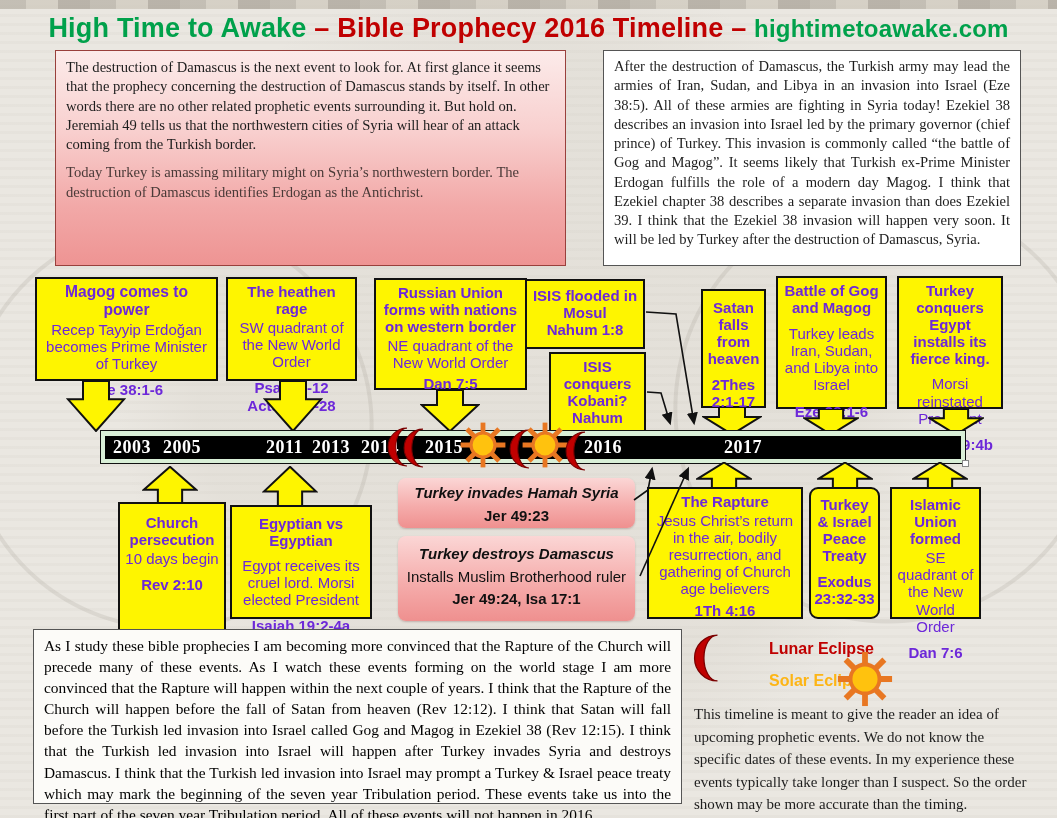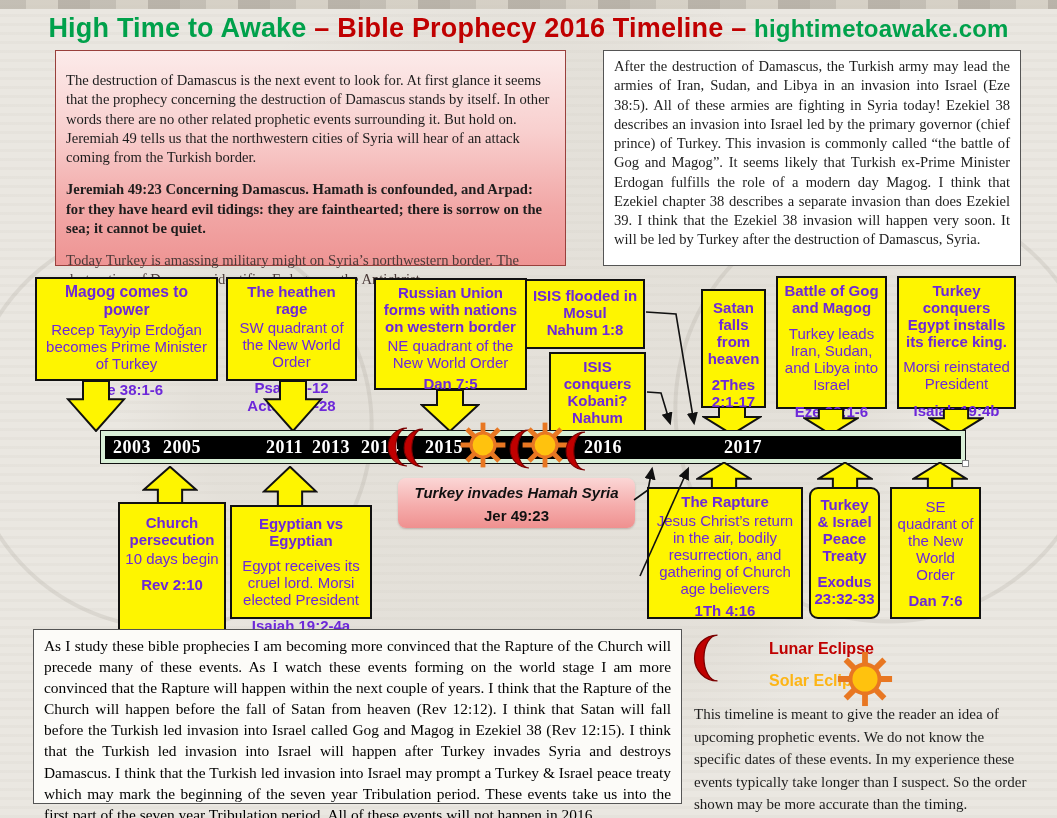--- a/index.html
+++ b/index.html
@@ -36,21 +36,21 @@
   .t-red{ color:#C00000; }
   .t-site{ color:#00A14B; font-size:24px; }
 
   
   .panel{ line-height:1.32; color:#1d1d1d; font-family:"Liberation Serif", serif; }
   #intro-left{
     left:55px; top:50px; width:511px; height:216px;
     background:linear-gradient(180deg,#fcebea 0%, #f8cfce 38%, #f2a9a8 72%, #ee9493 100%);
     border:1px solid #99403c; padding:7px 12px 6px 10px; font-size:14.6px;
   }
-  #intro-left p{ margin-bottom:9px;margin-top:13px; }
+  #intro-left p{ margin-bottom:9px; }
   #intro-left .bold{ font-weight:bold; }
   #intro-left .p3{ color:#4a3a38; }
   #intro-right{
     left:603px; top:50px; width:418px; height:216px;
     background:#ffffff; border:1px solid #555; padding:6px 10px;
     font-size:14.6px; text-align:justify;
   }
 
   
   .ev{
@@ -123,21 +123,20 @@
   <div id="title" class="abs">
     <span class="t-green">High Time to Awake</span>
     <span class="t-red">–</span>
     <span class="t-red">Bible Prophecy 2016 Timeline</span>
     <span class="t-red">–</span>
     <span class="t-site">hightimetoawake.com</span>
   </div>
 
   <div id="intro-left" class="abs panel">
     <p>The destruction of Damascus is the next event to look for. At first glance it seems that the prophecy concerning the destruction of Damascus stands by itself. In other words there are no other related prophetic events surrounding it. But hold on. Jeremiah 49 tells us that the northwestern cities of Syria will hear of an attack coming from the Turkish border.</p>
-    <p class="bold">Jeremiah 49:23 Concerning Damascus. Hamath is confounded, and Arpad: for they have heard evil tidings: they are fainthearted; there is sorrow on the sea; it cannot be quiet.</p>
     <p class="p3">Today Turkey is amassing military might on Syria’s northwestern border. The destruction of Damascus identifies Erdogan as the Antichrist.</p>
   </div>
   <div id="intro-right" class="abs panel">After the destruction of Damascus, the Turkish army may lead the armies of Iran, Sudan, and Libya in an invasion into Israel (Eze 38:5). All of these armies are fighting in Syria today! Ezekiel 38 describes an invasion into Israel led by the primary governor (chief prince) of Turkey. This invasion is commonly called “the battle of Gog and Magog”. It seems likely that Turkish ex-Prime Minister Erdogan fulfills the role of a modern day Magog. I think that Ezekiel chapter 38 describes a separate invasion than does Ezekiel 39. I think that the Ezekiel 38 invasion will happen very soon. It will be led by Turkey after the destruction of Damascus, Syria.</div>
 
   <div class="ev abs" style="left:35px;top:277px;width:183px;height:104px;">
     <div class="ev-title" style="font-size:15.6px">Magog comes to power</div>
     <div class="ev-body">Recep Tayyip Erdoğan becomes Prime Minister of Turkey</div>
     <div class="ev-ref">Eze 38:1-6</div>
   </div>
   <div class="ev abs" style="left:226px;top:277px;width:131px;height:104px;">
@@ -161,21 +160,21 @@
   </div>
   <div class="ev abs" style="left:701px;top:289px;width:65px;height:119px;padding-top:8px;">
     <div class="ev-title">Satan falls from heaven</div>
     <div class="ev-ref">2Thes 2:1-17</div>
   </div>
   <div class="ev abs" style="left:776px;top:276px;width:111px;height:133px;">
     <div class="ev-title">Battle of Gog and Magog</div>
     <div class="ev-body" style="margin-top:9px">Turkey leads Iran, Sudan, and Libya into Israel</div>
     <div class="ev-ref">Eze 38:1-6</div>
   </div>
-  <div class="ev abs" style="left:897px;top:276px;width:119px;height:133px;">
+  <div class="ev abs" style="left:897px;top:276px;width:106px;height:133px;">
     <div class="ev-title">Turkey conquers Egypt installs its fierce king.</div>
     <div class="ev-body" style="margin-top:8px">Morsi reinstated President</div>
     <div class="ev-ref">Isaiah 19:4b</div>
   </div>
 
   <svg class="icon" style="left:66px;top:381px" width="60" height="51" viewBox="0 0 60 50" preserveAspectRatio="none">
       <polygon points="17,0 43,0 43,18 58,18 30,49 2,18 17,18" fill="#FEF500" stroke="#111" stroke-width="2" vector-effect="non-scaling-stroke"></polygon>
     </svg>
   <svg class="icon" style="left:263px;top:381px" width="60" height="51" viewBox="0 0 60 50" preserveAspectRatio="none">
       <polygon points="17,0 43,0 43,18 58,18 30,49 2,18 17,18" fill="#FEF500" stroke="#111" stroke-width="2" vector-effect="non-scaling-stroke"></polygon>
@@ -262,31 +261,37 @@
   <div class="ev abs" style="left:230px;top:505px;width:142px;height:114px;padding-top:8px;">
     <div class="ev-title">Egyptian vs Egyptian</div>
     <div class="ev-body" style="margin-top:8px">Egypt receives its cruel lord. Morsi elected President</div>
     <div class="ev-ref">Isaiah 19:2-4a</div>
   </div>
 
   <div class="pink abs" style="left:398px;top:478px;width:237px;height:50px;">
     <div class="pk-title">Turkey invades Hamah Syria</div>
     <div class="pk-ref">Jer 49:23</div>
   </div>
+  <div class="pink abs" style="left:398px;top:536px;width:237px;height:85px;padding-top:8px;">
+    <div class="pk-title">Turkey destroys Damascus</div>
+    <div class="pk-body">Installs Muslim Brotherhood ruler</div>
+    <div class="pk-ref">Jer 49:24, Isa 17:1</div>
+  </div>
 
   <div class="ev abs" style="left:647px;top:487px;width:156px;height:132px;">
     <div class="ev-title">The Rapture</div>
     <div class="ev-body">Jesus Christ’s return in the air, bodily resurrection, and gathering of Church age believers</div>
     <div class="ev-ref" style="margin-top:4px">1Th 4:16</div>
   </div>
   <div class="ev abs" style="left:809px;top:487px;width:71px;height:132px;padding-top:7px;border-radius:9px;">
     <div class="ev-title">Turkey &amp; Israel Peace Treaty</div>
     <div class="ev-ref">Exodus 23:32-33</div>
   </div>
   <div class="ev abs" style="left:890px;top:487px;width:91px;height:132px;padding-top:7px;">
+    <div class="ev-title">Islamic Union formed</div>
     <div class="ev-body">SE quadrant of the New World Order</div>
     <div class="ev-ref">Dan 7:6</div>
   </div>
 
   <svg class="abs overlay" style="left:0;top:0" width="1057" height="818" viewBox="0 0 1057 818">
     <defs>
       <marker id="ah" markerWidth="9" markerHeight="8" refX="6.5" refY="3.5" orient="auto">
         <path d="M0,0 L8,3.5 L0,7 Z" fill="#111"></path>
       </marker>
     </defs>

